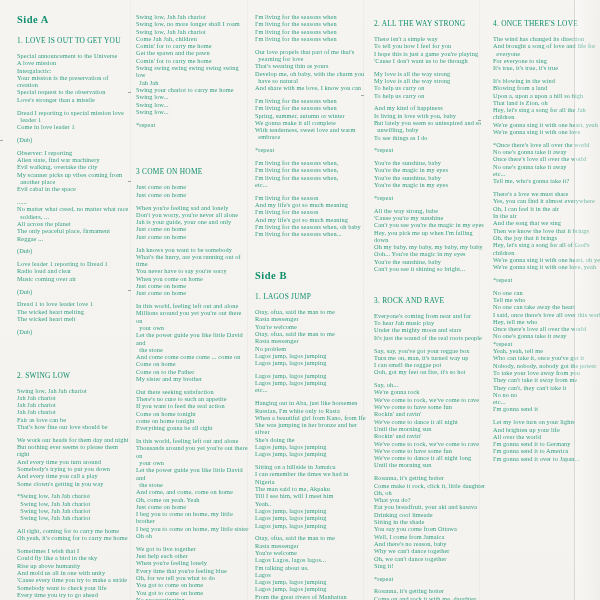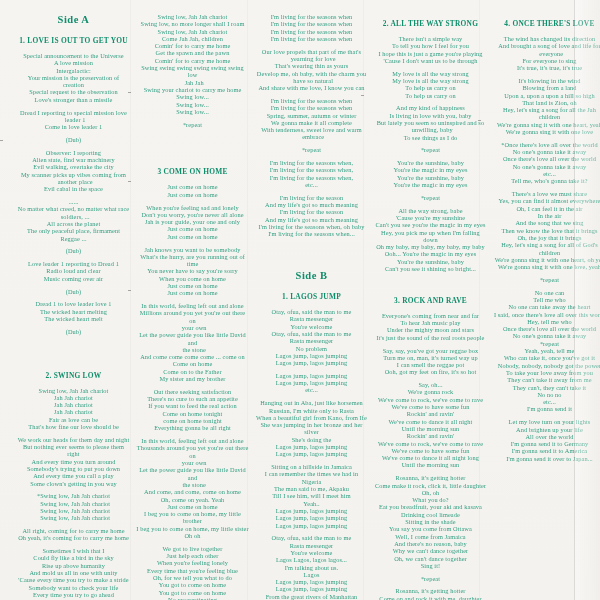--- a/index.html
+++ b/index.html
@@ -6,36 +6,35 @@
   body{
     width:600px;height:600px;overflow:hidden;
     background:#f5f3f0;
     font-family:"Liberation Serif","DejaVu Serif",serif;
   }
   .sheet{
     position:relative;width:600px;height:600px;box-sizing:border-box;
     padding:13px 6px 8px 17px;
     display:flex;gap:6px;
     background:linear-gradient(180deg,#f6f4f1 0%,#f5f3ef 60%,#f4f2ee 100%);
-    text-align:center;
   }
   .col{
     width:113px;flex:0 0 auto;
     font-size:6.3px;line-height:7.3px;
     letter-spacing:.1px;
     white-space:pre-wrap;
   }
   .block{margin-bottom:5.5px;}
   .spacer{margin:0;}
   .side-heading{
     font-weight:bold;font-size:10.5px;line-height:12px;
     letter-spacing:.5px;margin:1px 0 10px;
   }
   .song-title{
-    font-weight:bold;font-size:7.4px;line-height:9px;
+    font-weight:normal;font-size:7.4px;line-height:9px;
     letter-spacing:.25px;margin:6px 0 7px;
   }
   .line{min-height:7.3px;}
   
   .crease{position:absolute;top:0;bottom:0;width:1px;background:rgba(90,90,90,0.045);}
   .page-edge{position:absolute;top:0;bottom:0;right:0;width:25px;
     border-left:1px solid rgba(120,120,120,0.18);
     background:linear-gradient(90deg,rgba(255,255,255,0.35),rgba(230,228,224,0.25));}
   .speck{position:absolute;width:3px;height:1px;background:rgba(70,70,70,0.45);}
 </style>

